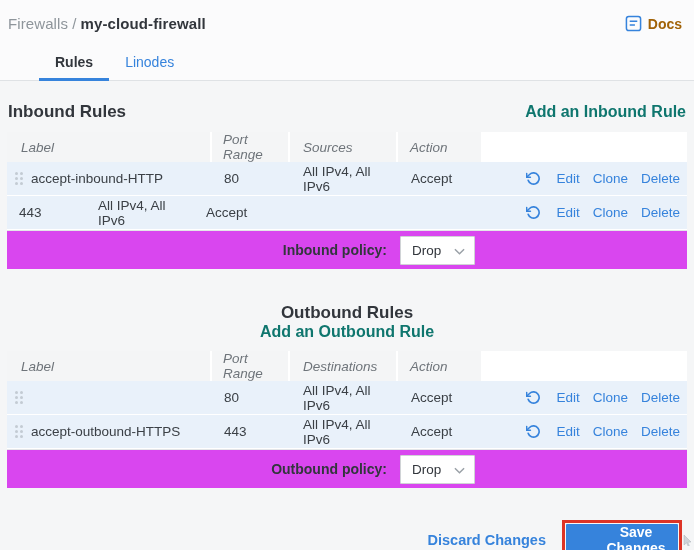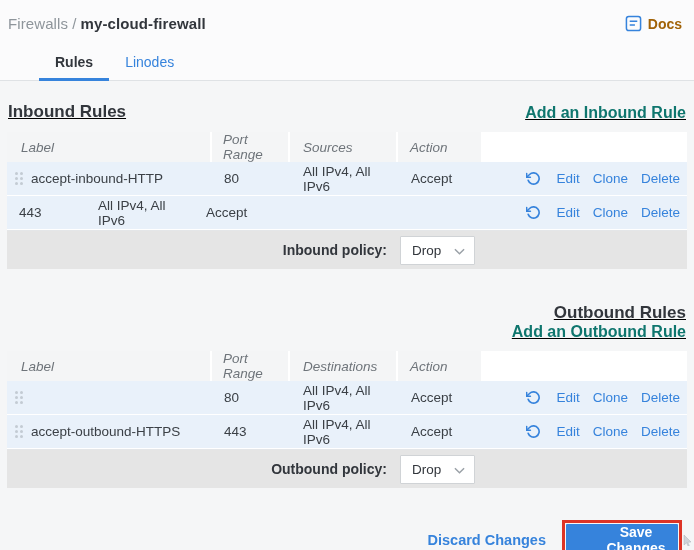--- a/index.html
+++ b/index.html
@@ -46,22 +46,22 @@
     font-size: 14px; cursor: pointer;
     border-bottom: 3px solid transparent;
   }
   .tab.active { color: #32363c; font-weight: 700; border-bottom-color: #3683dc; }
   .tab.inactive { color: #3683dc; font-weight: 400; }
 
   
   .content { padding: 0 7px; }
 
   .section-head {
-    display: flex; align-items: flex-end; justify-content: space-between;
-    margin: 21px 0 10px 0; padding: 0 1px; text-decoration: underline;
+    display: flex; align-items: center; justify-content: space-between;
+    margin: 21px 0 10px 0; padding: 0 1px;
   }
   .section-title { font-size: 17px; font-weight: 700; color: #32363c; }
   .add-rule-link { font-size: 16px; font-weight: 600; color: #0f766e; cursor: pointer; text-decoration: none; }
 
   .rule-table { background: #ffffff; width: 680px; }
 
   .thead { display: flex; height: 30px; }
   .th {
     background: #f4f5f6; color: #6e747a; font-size: 13.5px;
     display: flex; align-items: center;
@@ -94,21 +94,21 @@
   .drag-handle {
     display: grid; grid-template-columns: 3px 3px; grid-auto-rows: 3px;
     gap: 2px; margin: 0 8px 0 4px; cursor: grab;
   }
   .drag-handle i { width: 3px; height: 3px; border-radius: 50%; background: #c3cbd3; }
 
   .undo-btn { display: flex; align-items: center; cursor: pointer; margin-right: 2px; }
 
   .policy-row {
     display: flex; align-items: center; justify-content: flex-end;
-    height: 39px; background: #e5e5e5;
+    height: 39px; background: #d946ef;
     border-top: 1px solid #e4e6e8;
     padding-right: 212px;
   }
   .policy-label { font-size: 14px; font-weight: 700; color: #32363c; margin-right: 13px; }
   .policy-select {
     display: flex; align-items: center; justify-content: space-between;
     width: 75px; height: 29px;
     background: #ffffff; border: 1px solid #d0d3d6; border-radius: 1px;
     padding: 0 9px 0 11px;
     font-size: 13.5px; color: #32363c; cursor: pointer;

